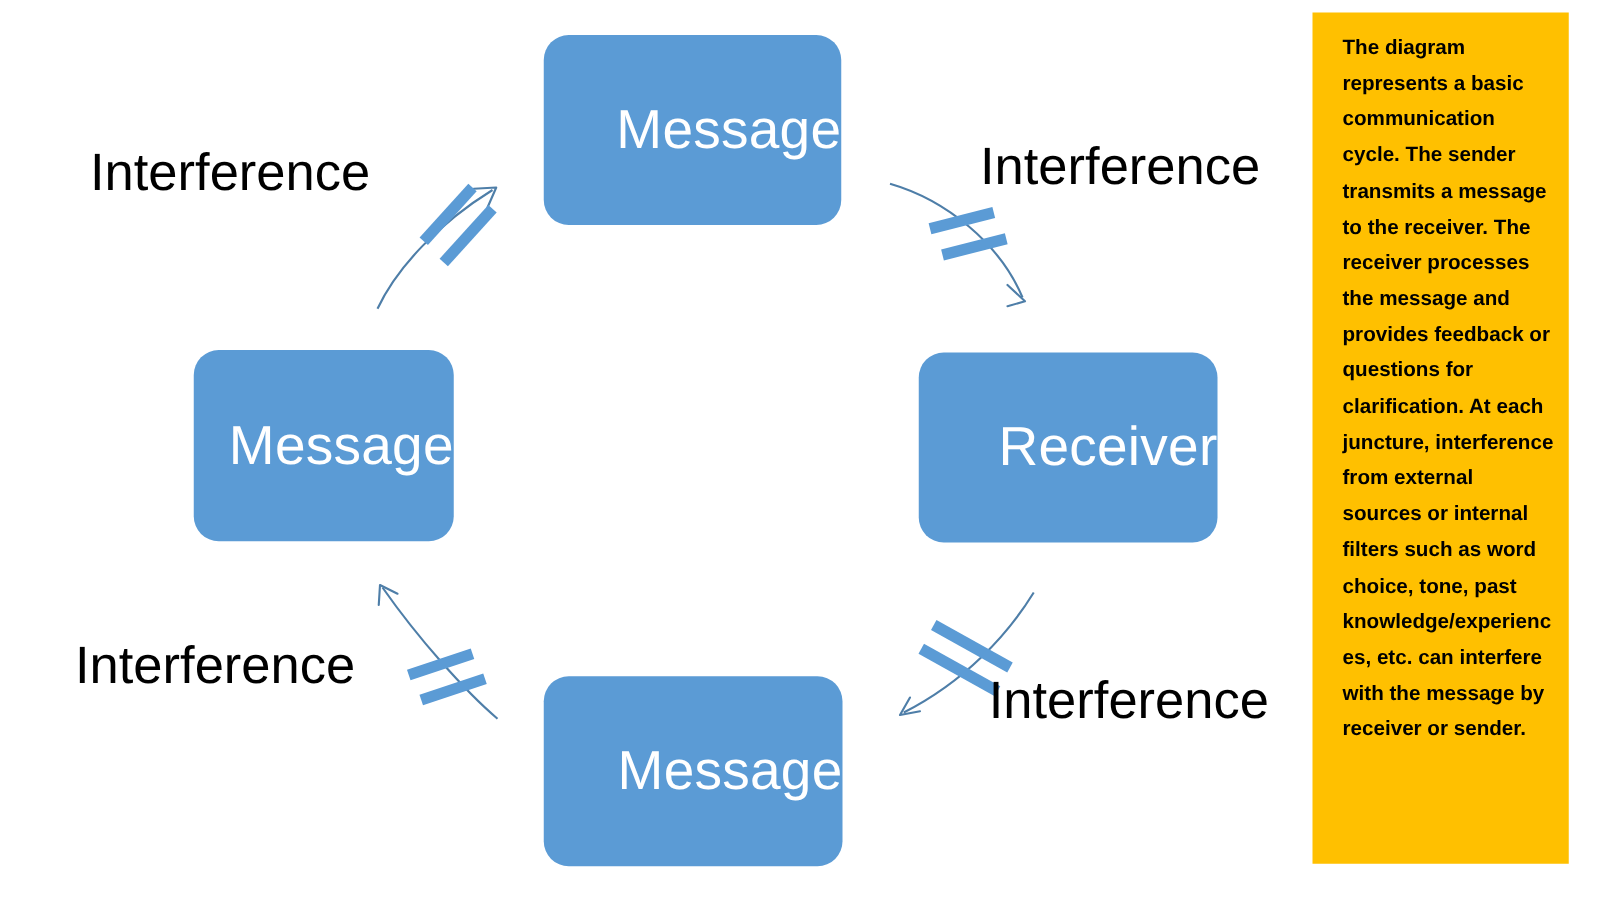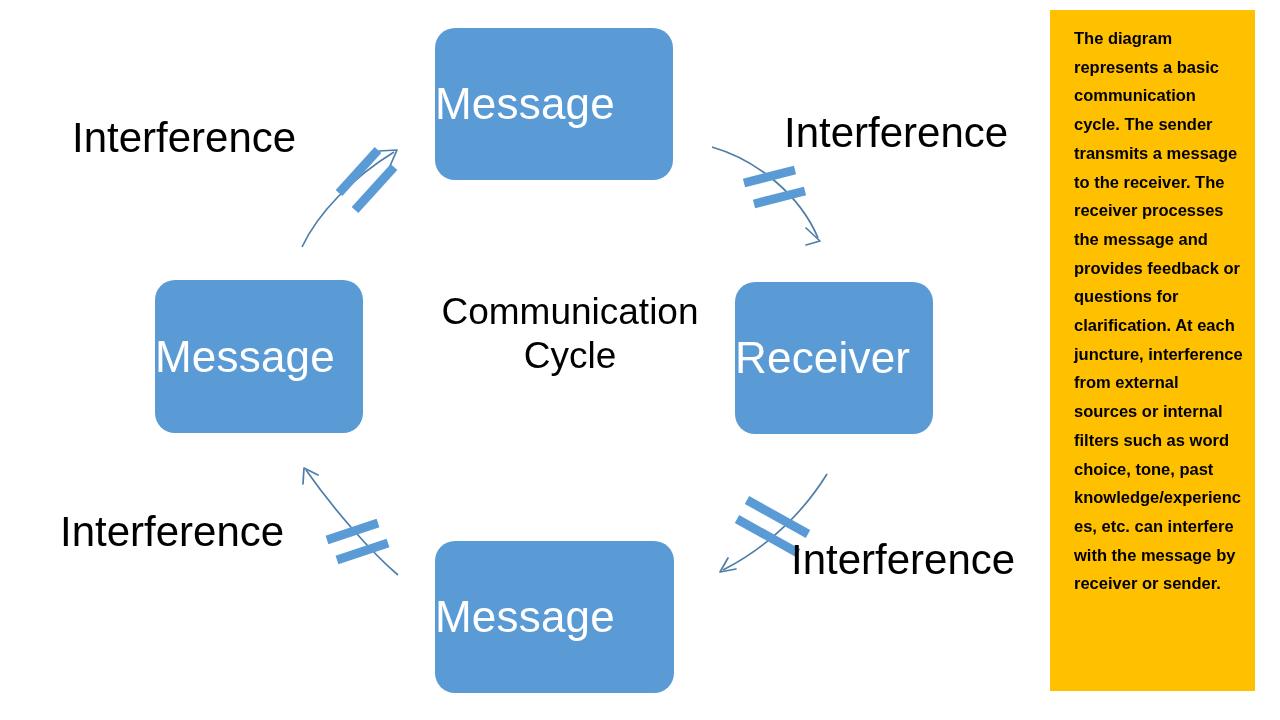--- a/index.html
+++ b/index.html
@@ -19,36 +19,36 @@
     overflow: hidden;
   }
 
   
   .node {
     position: absolute;
     background: #5B9BD5;
     border-radius: 20px;
     display: flex;
     align-items: center;
-    justify-content: flex-start;
+    justify-content: flex-end;
     box-sizing: border-box;
   }
   .node-label {
     color: #ffffff;
     font-family: "Liberation Sans", sans-serif;
     font-size: 44px;
     font-weight: 400;
     line-height: 1;
     letter-spacing: 0.2px;
     white-space: nowrap;
   }
 
   #node-message  { left: 435px; top: 28px;  width: 238px; height: 152px; }
   #node-sender   { left: 155px; top: 280px; width: 208px; height: 153px; }
-  #node-receiver { left: 735px; top: 282px; width: 198px; height: 152px; }
+  #node-receiver { left: 735px; top: 282px; width: 239px; height: 152px; }
   #node-feedback { left: 435px; top: 541px; width: 239px; height: 152px; }
 
   
   #center-caption {
     position: absolute;
     left: 420px;
     top: 290px;
     width: 300px;
     text-align: center;
     font-family: "Liberation Sans", sans-serif;
@@ -172,21 +172,20 @@
   </div>
 
   <div class="node" id="node-receiver">
     <span class="node-label">Receiver</span>
   </div>
 
   <div class="node" id="node-feedback">
     <span class="node-label">Message</span>
   </div>
 
-  <div id="center-caption">Communication<br>Cycle</div>
 
   <div class="interference-label" id="label-tl">Interference</div>
   <div class="interference-label" id="label-tr">Interference</div>
   <div class="interference-label" id="label-bl">Interference</div>
   <div class="interference-label" id="label-br">Interference</div>
 
   <div id="description-panel">
     <div id="description-text">The diagram represents a basic communication cycle. The sender transmits a message to the receiver. The receiver processes the message and provides feedback or questions for clarification. At each juncture, interference from external sources or internal filters such as word choice, tone, past knowledge/experiences, etc. can interfere with the message by receiver or sender.</div>
   </div>
 

